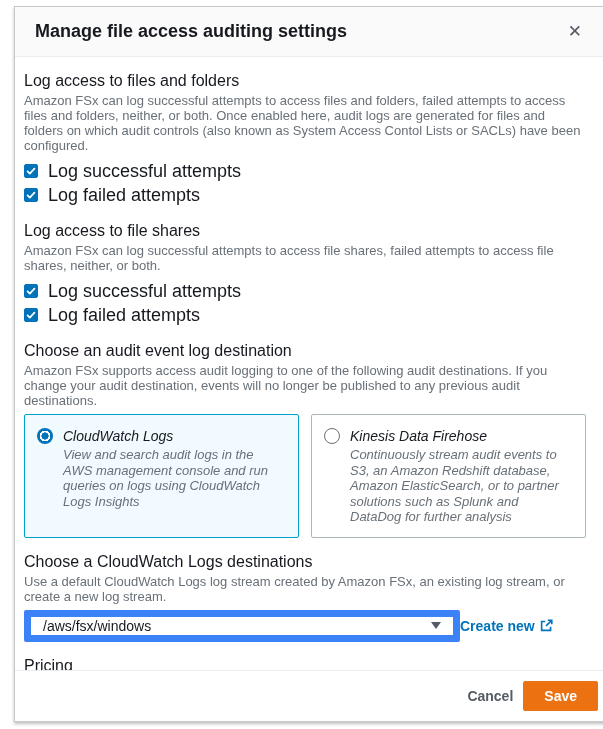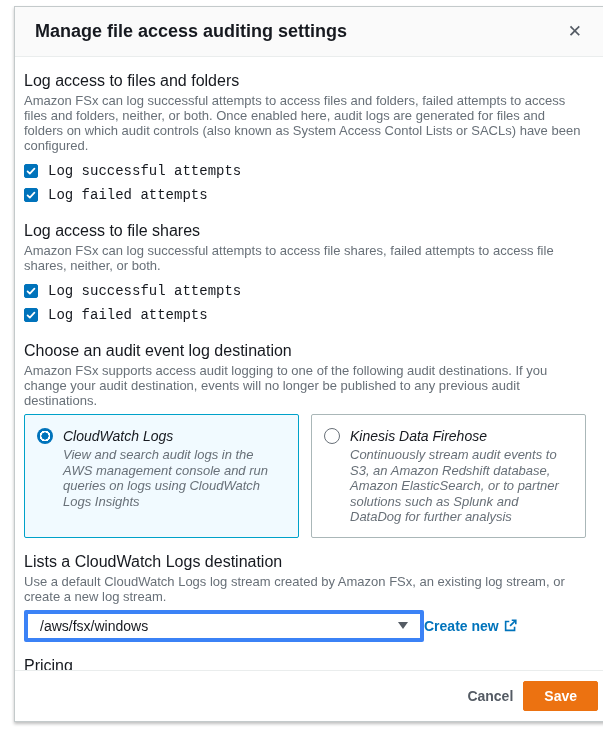--- a/index.html
+++ b/index.html
@@ -22,35 +22,35 @@
   .modal-body { flex: 1 1 auto; padding: 14px 20px 8px 9px; overflow: hidden; }
   .section-heading { font-size: 16px; color: #16191f; font-weight: 400; line-height: 20px; margin-bottom: 2px; }
   .section-desc { font-size: 13px; color: #687078; line-height: 15px; margin-bottom: 6px; }
   .cb-row { display: flex; align-items: center; height: 24px; cursor: pointer; }
   .cb { width: 14px; height: 14px; border: 1px solid #687078; border-radius: 2px;
     background: #fff; display: inline-flex; align-items: center; justify-content: center;
     flex: 0 0 auto; }
   .cb.checked { background: #0073bb; border-color: #0073bb; }
   .cb svg { width: 12px; height: 12px; display: none; }
   .cb.checked svg { display: block; }
-  .cb-label { font-size: 14px; color: #16191f; margin-left: 10px; font-family: Liberation Mono, monospace; }
+  .cb-label { font-size: 18px; color: #16191f; margin-left: 10px; }
   .section { margin-bottom: 14px; }
   .cards { display: flex; gap: 12px; margin-top: 2px; font-style: italic; }
   .card { flex: 1 1 0; border: 1px solid #aab7b8; border-radius: 2px; background: #fff;
     padding: 12px; min-height: 116px; cursor: pointer; display: flex; align-items: flex-start; }
   .card.selected { border-color: #00a1c9; background: #f1faff; }
   .radio { width: 16px; height: 16px; border-radius: 50%; border: 1px solid #687078;
     background: #fff; flex: 0 0 auto; margin-top: 1px; }
   .radio.selected { border: none;
     background: radial-gradient(circle, #0073bb 0 3.5px, #ffffff 3.6px 5.2px, #0073bb 5.3px 100%); }
   .card-content { margin-left: 10px; }
   .card-title { font-size: 14px; color: #16191f; line-height: 18px; margin-bottom: 2px; }
   .card-desc { font-size: 13px; color: #687078; line-height: 15.5px; }
   .select-row { display: flex; align-items: center; margin-top: 2px; }
-  .select-box { width: 400px; height: 32px; border: 4px solid #3b82f6; border-radius: 2px;
+  .select-box { width: 436px; height: 32px; border: 7px solid #3b82f6; border-radius: 2px;
     background: #fff; display: flex; align-items: center; justify-content: space-between;
     padding: 0 12px; cursor: pointer; }
   .select-value { font-size: 14px; color: #16191f; }
   .caret { width: 0; height: 0; border-left: 5px solid transparent;
     border-right: 5px solid transparent; border-top: 7px solid #545b64; }
   .create-new { font-size: 14px; font-weight: bold; color: #0073bb;
     text-decoration: none; display: inline-flex; align-items: center; gap: 5px; cursor: pointer; }
   .ext-icon svg { width: 13px; height: 13px; display: block; }
   .modal-footer { flex: 0 0 auto; border-top: 1px solid #eaeded;
     padding: 10px 8px; display: flex; align-items: center; justify-content: flex-end; gap: 6px; }
@@ -129,21 +129,21 @@
           <span class="radio"></span>
           <div class="card-content">
             <div class="card-title">Kinesis Data Firehose</div>
             <div class="card-desc">Continuously stream audit events to S3, an Amazon Redshift database, Amazon ElasticSearch, or to partner solutions such as Splunk and DataDog for further analysis</div>
           </div>
         </div>
       </div>
     </div>
 
     <div class="section">
-      <div class="section-heading">Lists a CloudWatch Logs destination</div>
+      <div class="section-heading">Choose a CloudWatch Logs destinations</div>
       <div class="section-desc">Use a default CloudWatch Logs log stream created by Amazon FSx, an existing log stream, or create a new log stream.</div>
       <div class="select-row">
         <div class="select-box">
           <span class="select-value">/aws/fsx/windows</span>
           <span class="caret"></span>
         </div>
         <a class="create-new">
           <span>Create new</span>
           <span class="ext-icon">
             <svg viewBox="0 0 16 16">

